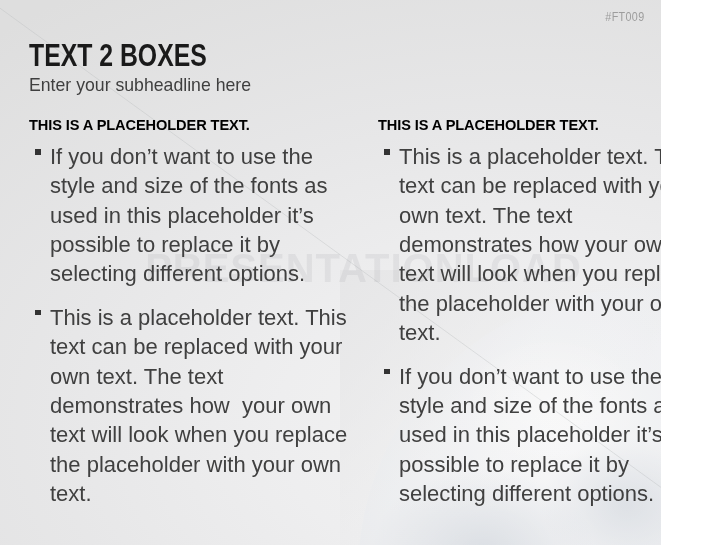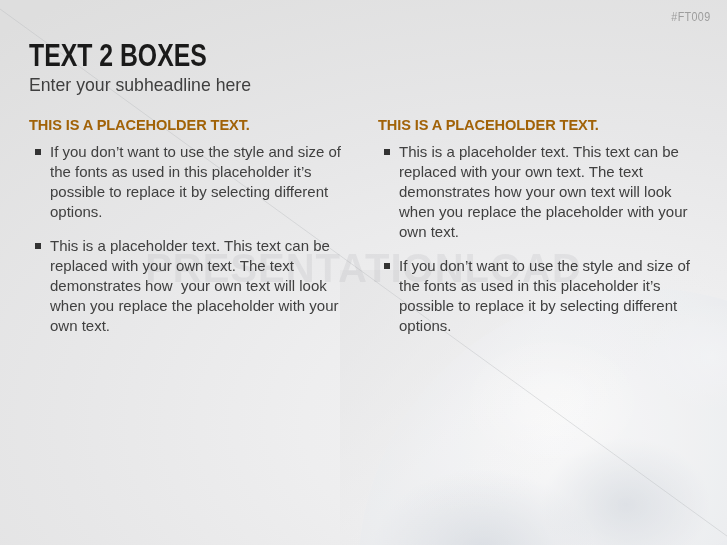--- a/index.html
+++ b/index.html
@@ -2,21 +2,21 @@
 <html><head>
 <meta charset="utf-8">
 <style>
   html, body {
     margin: 0;
     padding: 0;
     background: #ffffff;
   }
   #slide {
     position: relative;
-    width: 727px;
+    width: 661px;
     height: 545px;
     overflow: hidden;
     font-family: "Liberation Sans", sans-serif;
     background: #e6e6e7;
   }
 
   
   .bg-base {
     position: absolute;
     inset: 0;
@@ -122,36 +122,36 @@
     position: absolute;
     top: 117px;
     width: 330px;
   }
   .col-left  { left: 29px; }
   .col-right { left: 378px; }
 
   .col-head {
     font-size: 14.6px;
     font-weight: bold;
-    color: #a16207;
+    color: #000000;
     letter-spacing: -0.1px;
     margin: 0 0 9px 0;
     white-space: nowrap;
   }
 
   ul.bullets {
     list-style: none;
     margin: 0;
     padding: 0;
   }
   ul.bullets li {
     position: relative;
     padding-left: 21px;
     margin-bottom: 14px;
-    font-size: 15px;
+    font-size: 22px;
     line-height: 1.335;
     color: #404040;
     white-space: pre-wrap;
   }
   ul.bullets li::before {
     content: "";
     position: absolute;
     left: 6px;
     top: 7px;
     width: 5.5px;

